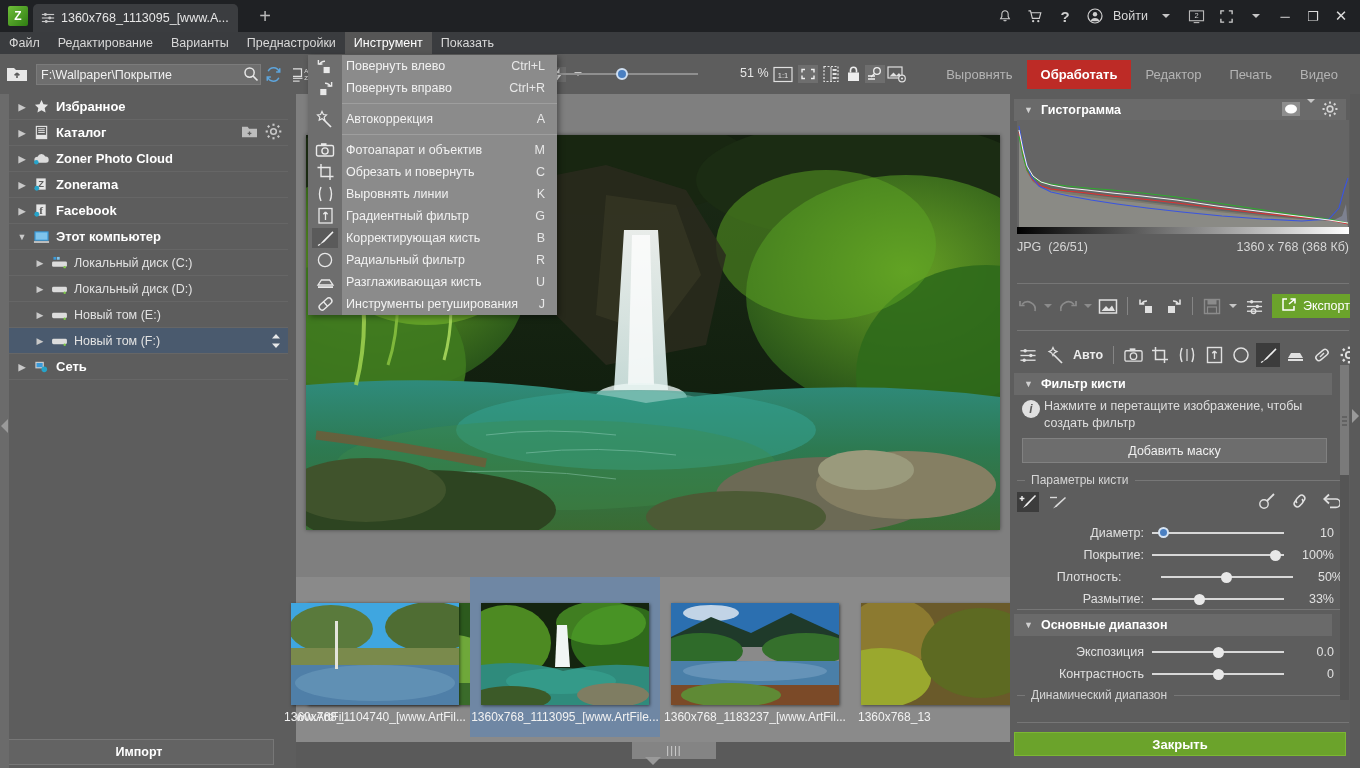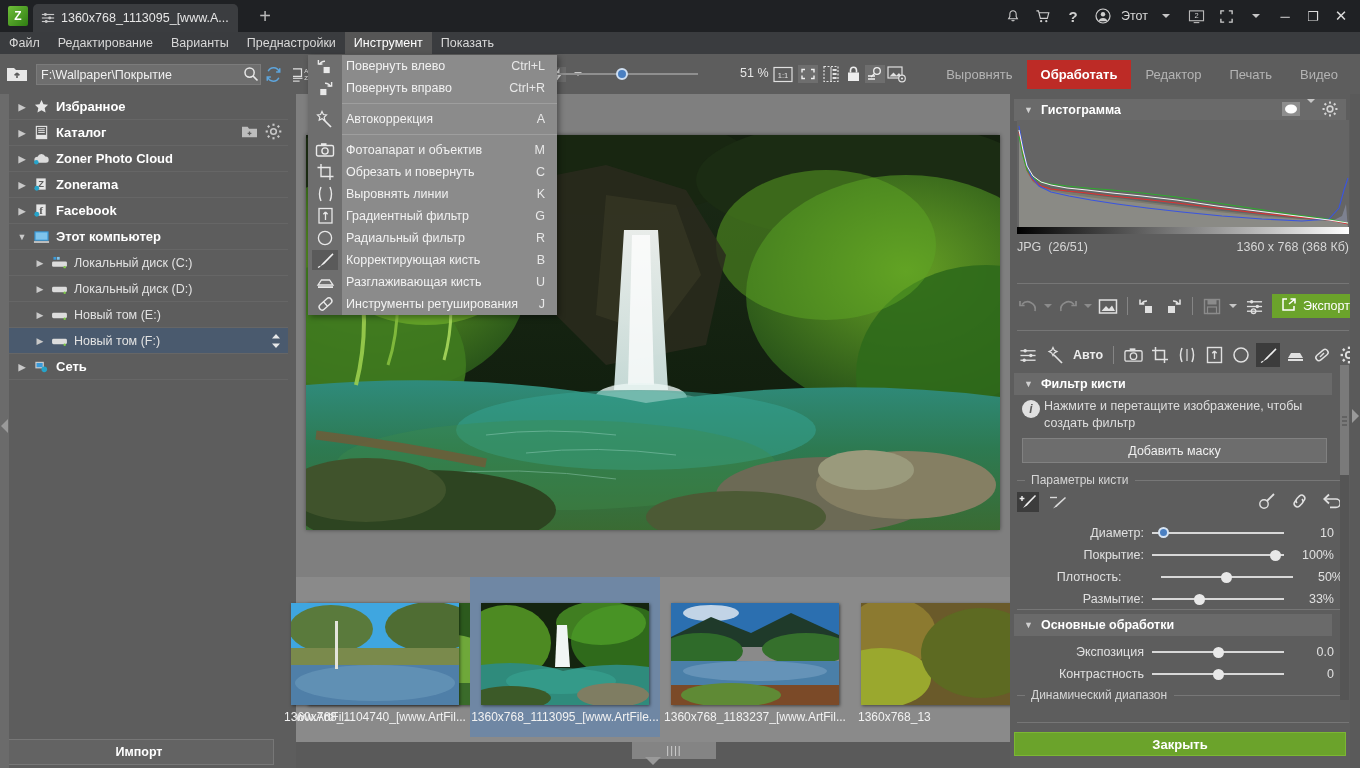--- a/index.html
+++ b/index.html
@@ -185,21 +185,21 @@
           </svg>
       </div>
       <div class="ic" style="font-size:15px;font-weight:bold;">?</div>
       <div class="ic">
         <svg width="16" height="16" viewBox="0 0 16 16">
             <circle cx="8" cy="8" r="7" fill="none" stroke="#cfcfcf" stroke-width="1.2"></circle>
             <circle cx="8" cy="6.2" r="2.2" fill="#cfcfcf"></circle>
             <path d="M3.6 13.2a4.6 4.6 0 0 1 8.8 0" fill="#cfcfcf"></path>
           </svg>
       </div>
-      <div class="lbl">Этот</div>
+      <div class="lbl">Войти</div>
       <div class="ic">
           <span class="caret"></span>
         </div>
       <div class="ic">
         <svg width="17" height="15" viewBox="0 0 18 16">
             <rect x="1.5" y="2" width="15" height="10.5" fill="none" stroke="#b8b8b8" stroke-width="1.2"></rect>
             <text x="9" y="10" font-size="8" fill="#cfcfcf" text-anchor="middle" font-family="Liberation Sans">2</text>
             <line x1="6" y1="14.5" x2="12" y2="14.5" stroke="#b8b8b8" stroke-width="1.2"></line>
           </svg>
       </div>
@@ -946,21 +946,21 @@
         <div class="bar"></div>
         <div class="knob" style="left:42px;"></div>
       </div>
     <div class="sl-val">33%</div>
   </div>
 
   <div class="divline" style="top:609px;"></div>
 
   <div class="sect" style="position:absolute;left:1014px;top:614px;width:318px;">
     <span class="tw">▼</span>
-    <span>Основные обработки</span>
+    <span>Основные диапазон</span>
   </div>
 
   <div class="sliderrow" style="top:642px;">
     <div class="sl-label">Экспозиция</div>
     <div class="sl-track">
         <div class="bar"></div>
         <div class="knob" style="left:61px;"></div>
       </div>
     <div class="sl-val">0.0</div>
   </div>
@@ -1076,37 +1076,37 @@
       <span class="micon">
         <svg width="17" height="18" viewBox="0 0 17 18">
             <rect x="2" y="1.5" width="13" height="14.5" fill="none" stroke="#e9e9e9" stroke-width="1.3"></rect>
             <path d="M8.5 13V5M8.5 5L6.4 7.2M8.5 5l2.1 2.2" stroke="#e9e9e9" stroke-width="1.3" fill="none"></path>
           </svg>
         </span>
       <span class="mtxt">Градиентный фильтр</span>
       <span class="mkey">G</span>
     </div>
     <div class="menuitem">
-      <span class="micon">
-        <svg width="18" height="18" viewBox="0 0 18 18">
-            <circle cx="9" cy="9" r="6.6" fill="none" stroke="#e9e9e9" stroke-width="1.3"></circle>
-          </svg>
-        </span>
-      <span class="mtxt">Радиальный фильтр</span>
-      <span class="mkey">R</span>
-    </div>
-    <div class="menuitem">
       <span class="micon act">
         <svg width="19" height="18" viewBox="0 0 19 18">
             <path d="M16.5 2.2L7 11.7l-3.2 3.9 4.4-2.6 9.3-9.5z" fill="#f2f2f2"></path>
             <path d="M2 16.5l2.2-1.2" stroke="#f2f2f2" stroke-width="1.3"></path>
           </svg>
         </span>
       <span class="mtxt">Корректирующая кисть</span>
       <span class="mkey">B</span>
+    </div>
+    <div class="menuitem">
+      <span class="micon">
+        <svg width="18" height="18" viewBox="0 0 18 18">
+            <circle cx="9" cy="9" r="6.6" fill="none" stroke="#e9e9e9" stroke-width="1.3"></circle>
+          </svg>
+        </span>
+      <span class="mtxt">Радиальный фильтр</span>
+      <span class="mkey">R</span>
     </div>
     <div class="menuitem">
       <span class="micon">
         <svg width="19" height="15" viewBox="0 0 19 15">
             <path d="M2 10h15l-3.5-5H5.5z" fill="none" stroke="#e9e9e9" stroke-width="1.3"></path>
             <rect x="2" y="11.2" width="15" height="1.8" fill="#e9e9e9"></rect>
           </svg>
         </span>
       <span class="mtxt">Разглаживающая кисть</span>
       <span class="mkey">U</span>

